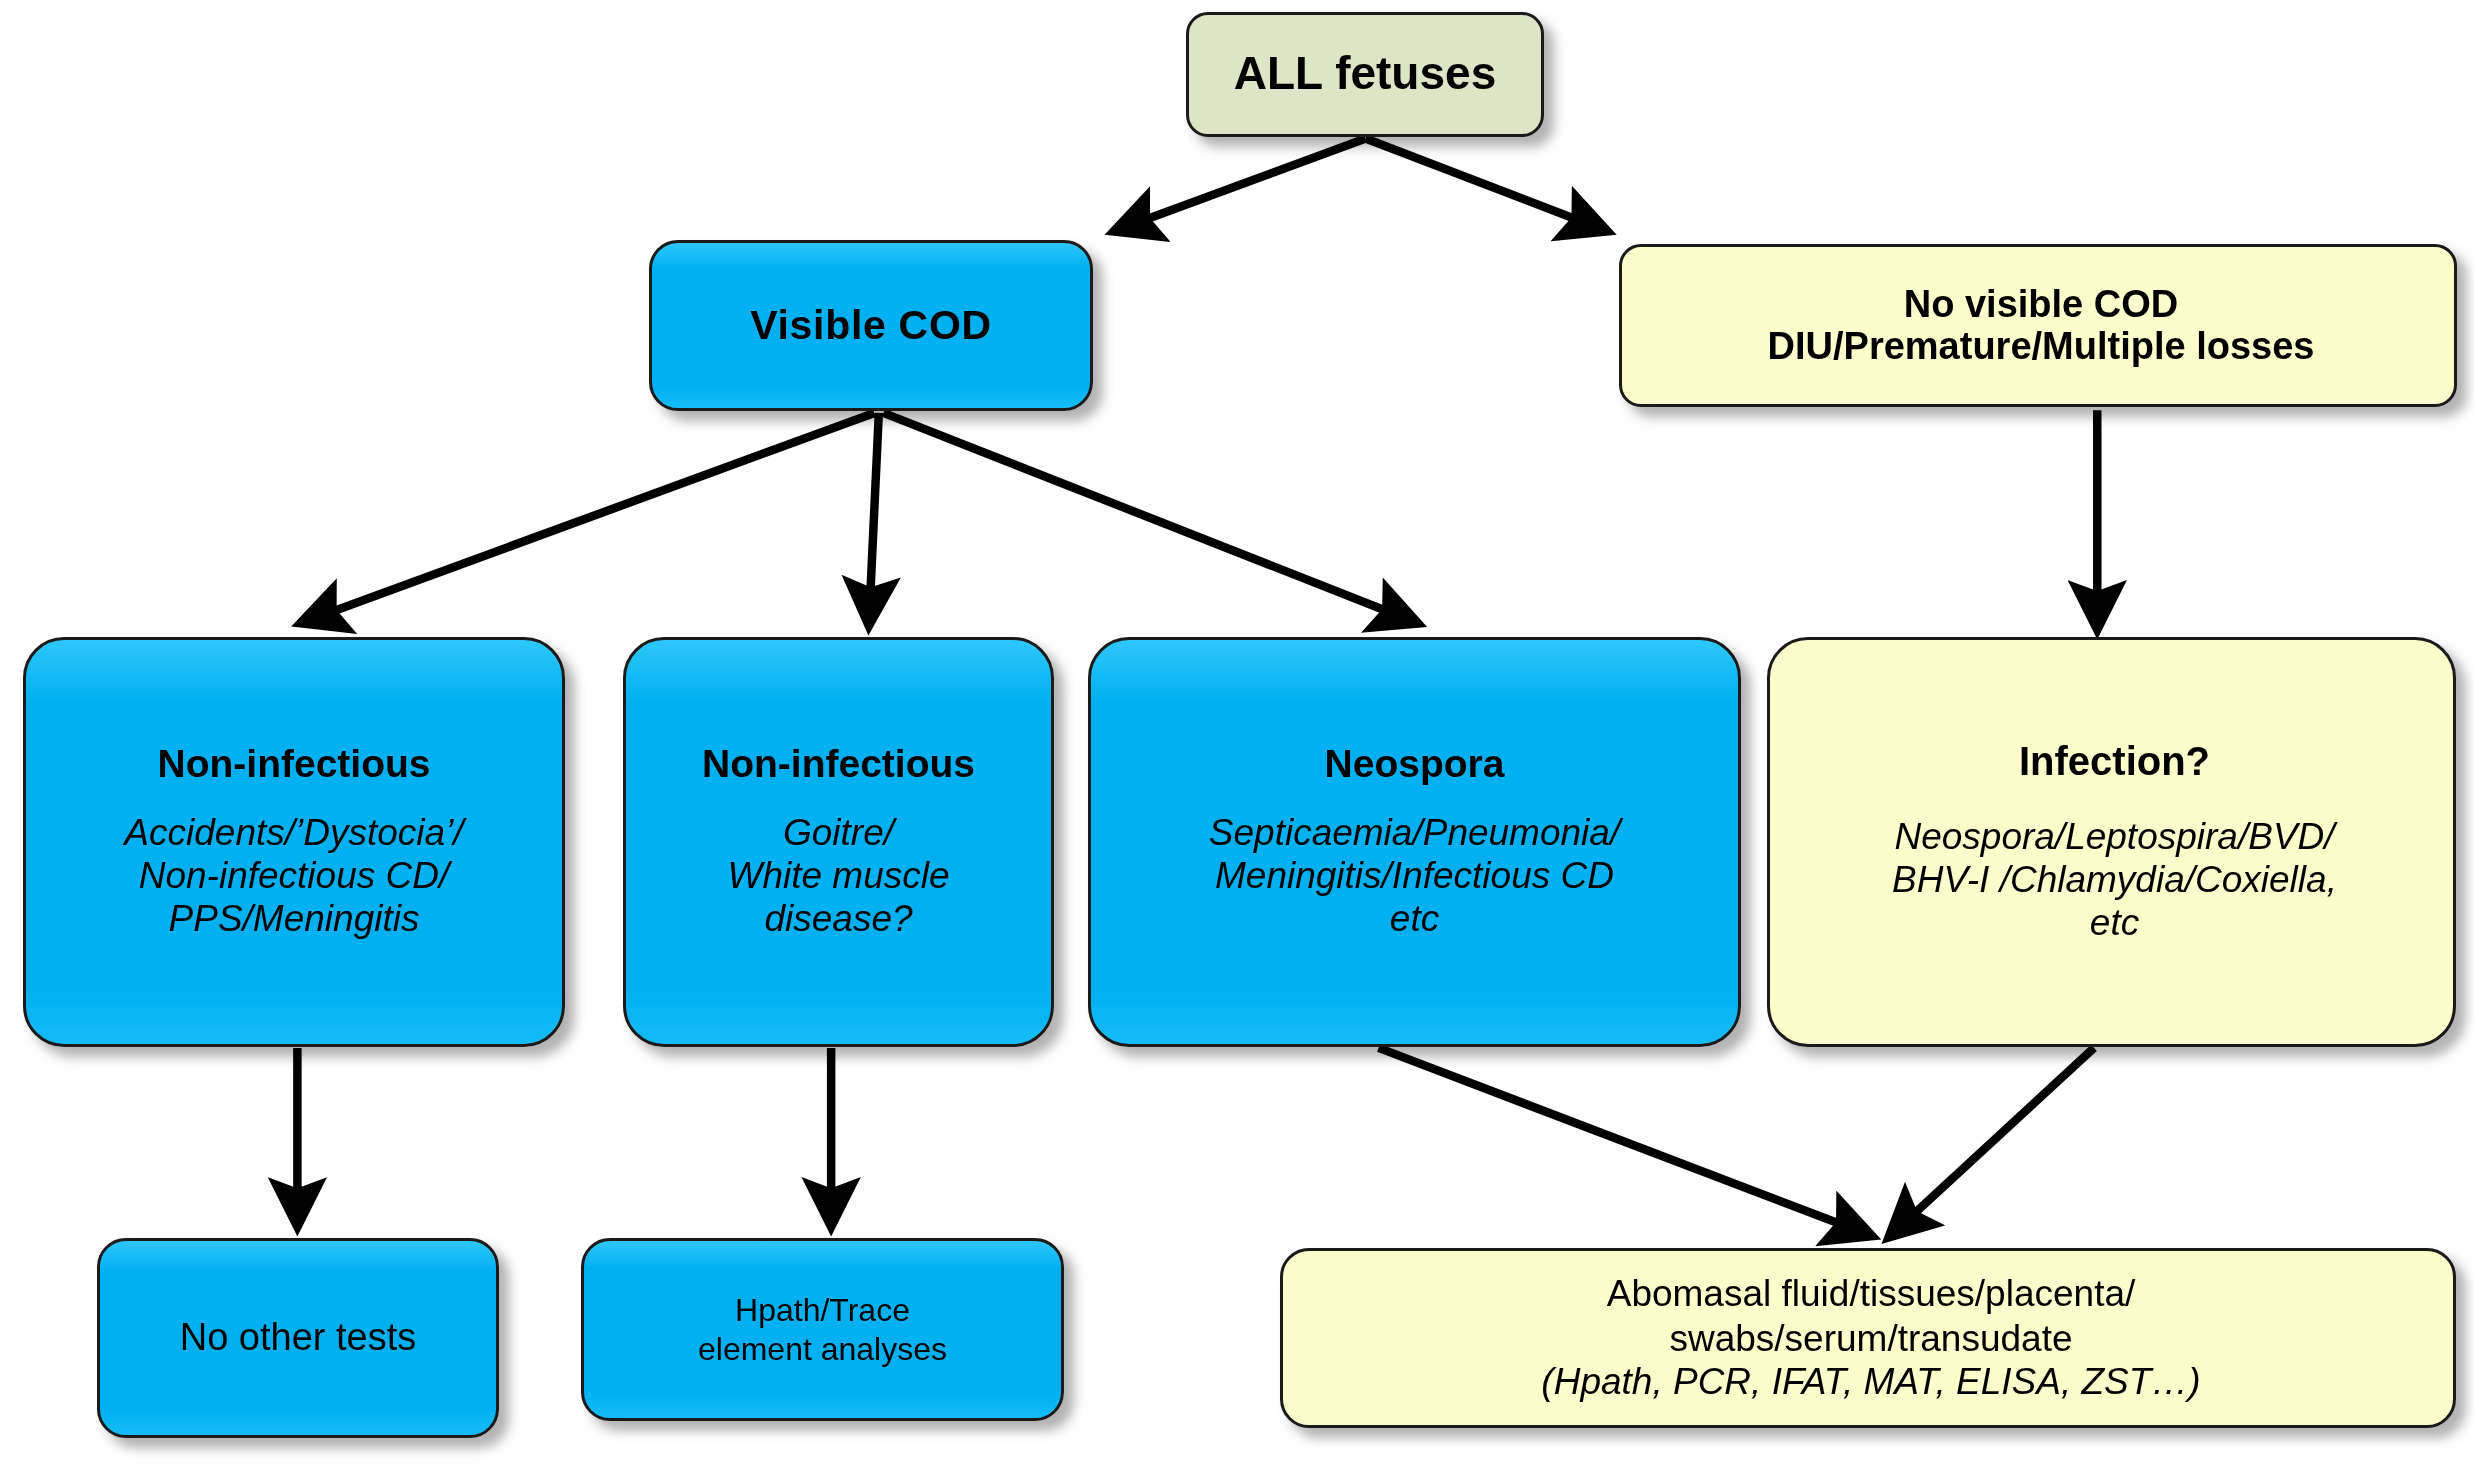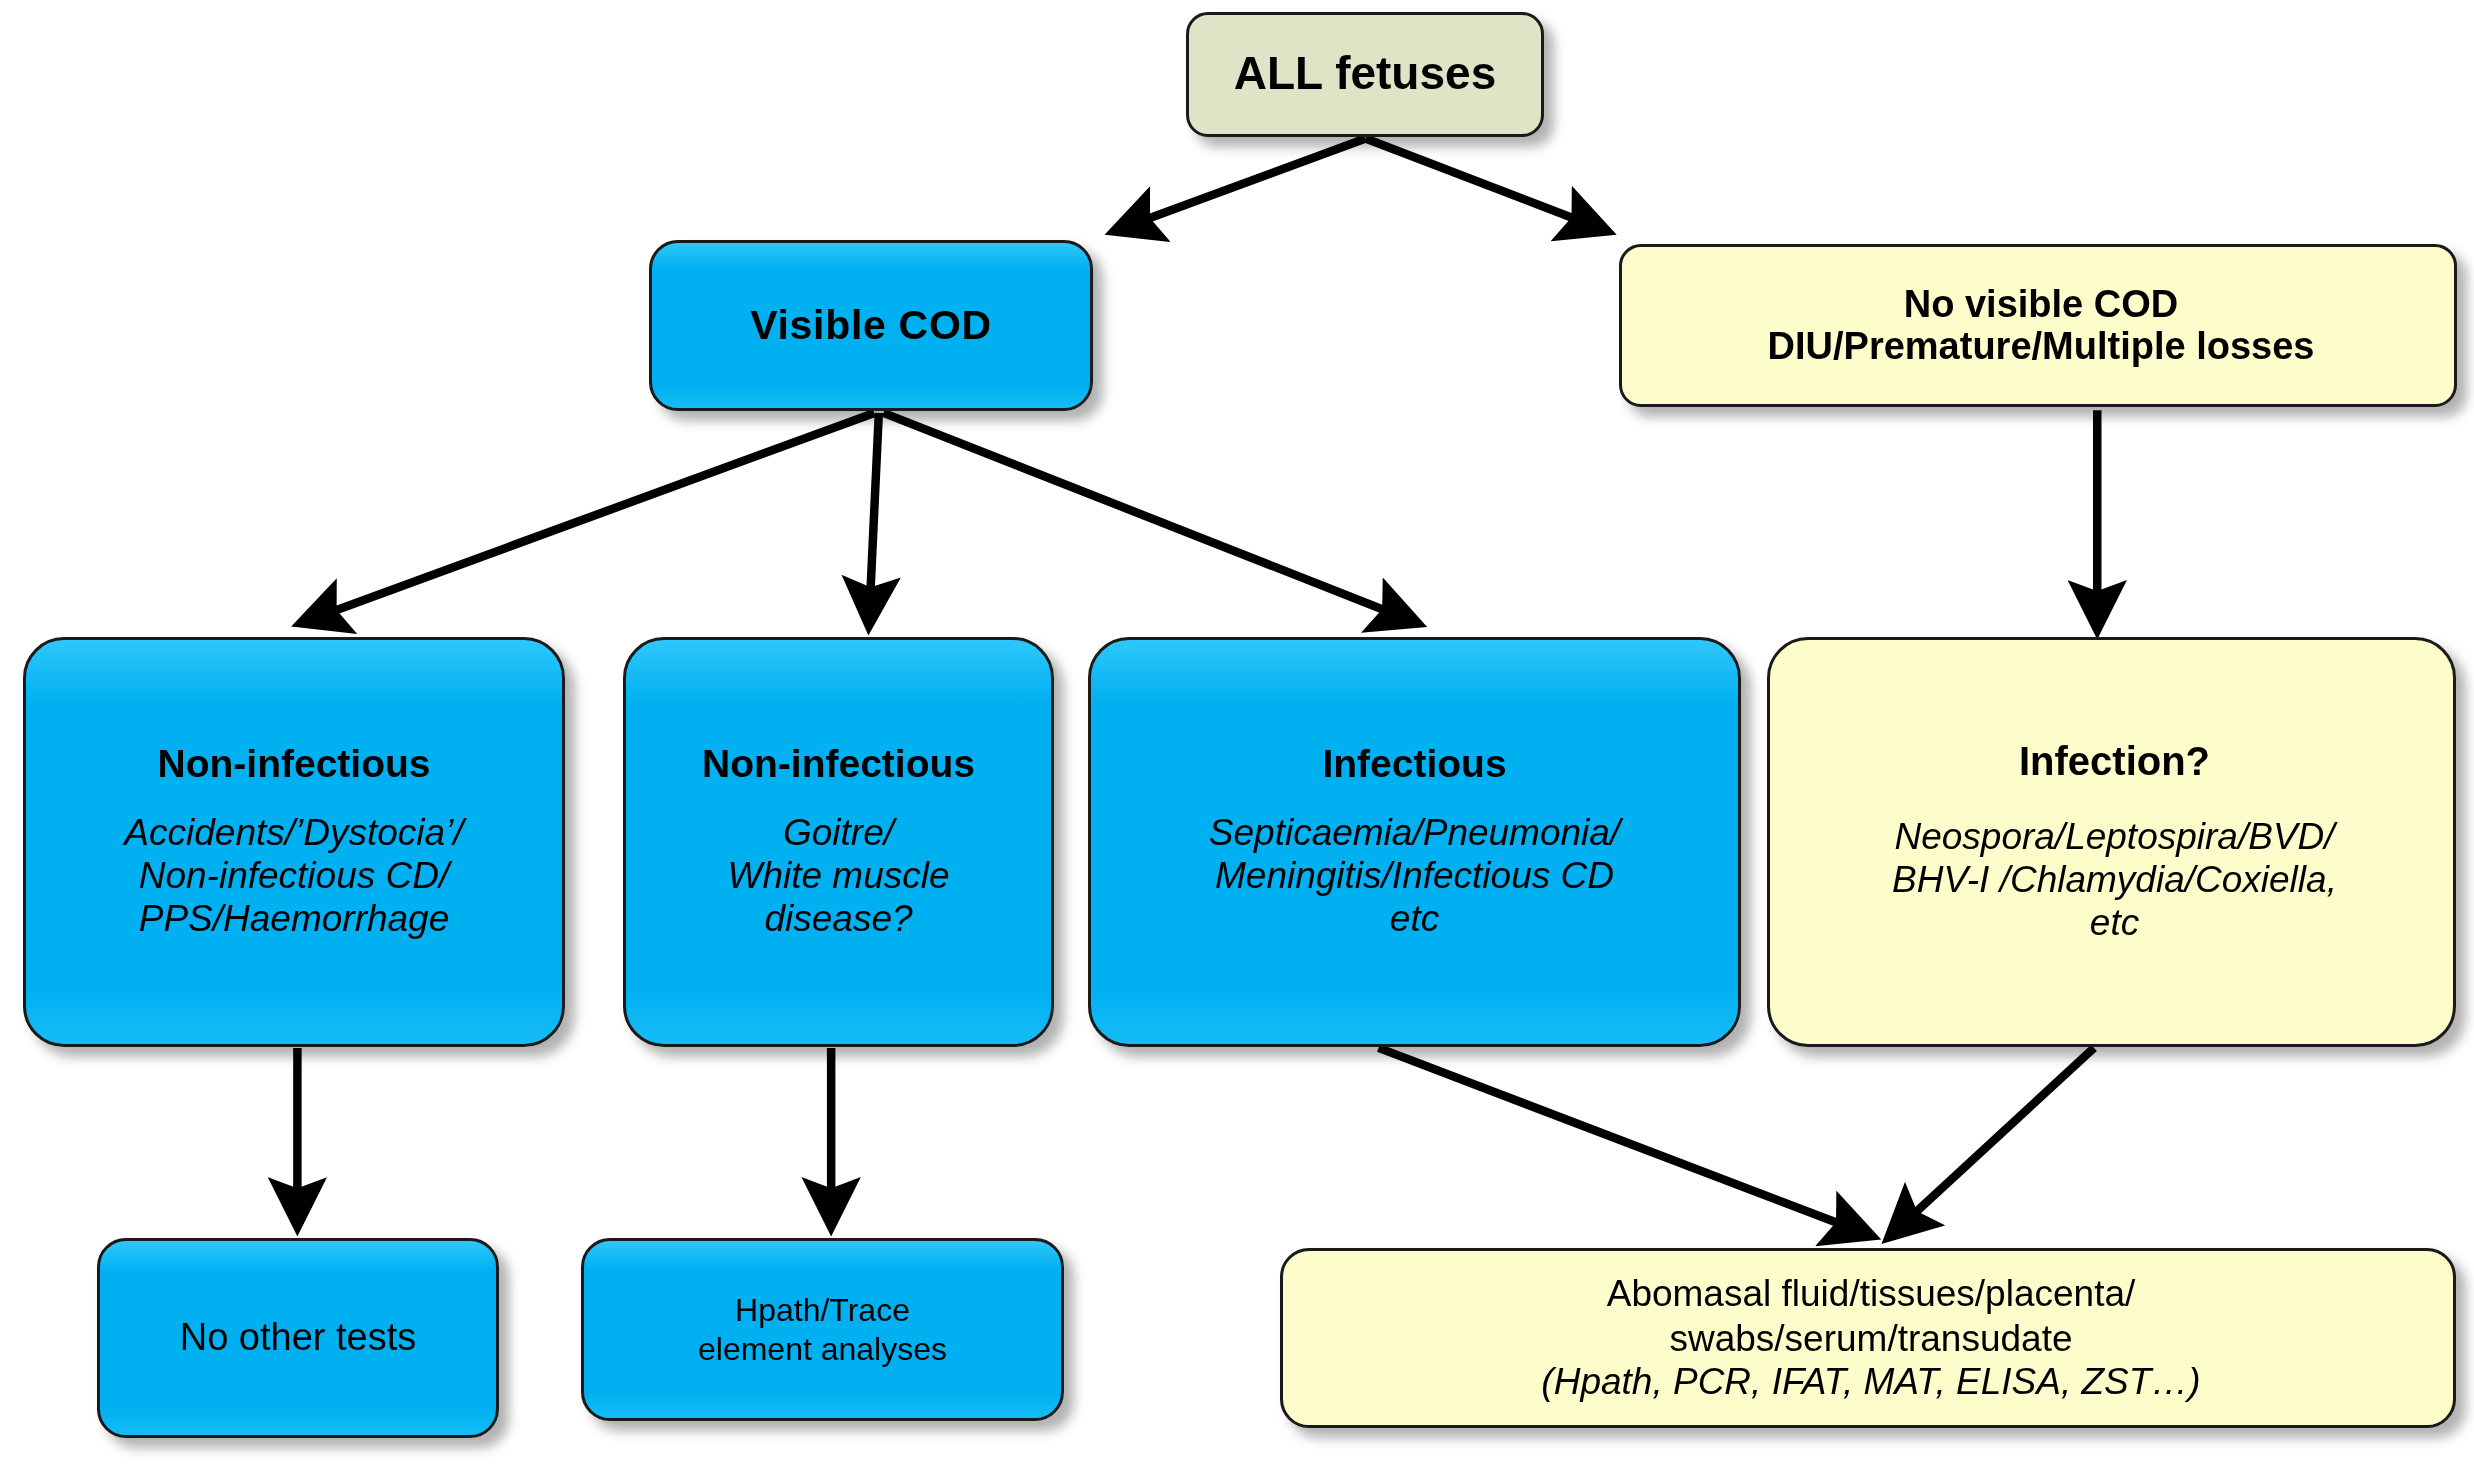--- a/index.html
+++ b/index.html
@@ -100,32 +100,32 @@
 
   <div class="node yellow" id="n-novisible">
     <div class="title">No visible COD</div>
     <div class="title">DIU/Premature/Multiple  losses</div>
   </div>
 
   <div class="node cyan" id="n-nonimmune">
     <div class="title">Non-infectious</div>
     <div class="sub">Accidents/’Dystocia’/</div>
     <div class="sub">Non-infectious CD/</div>
-    <div class="sub">PPS/Haemorrhage</div>
+    <div class="sub">PPS/Meningitis</div>
   </div>
 
   <div class="node cyan" id="n-goitre">
     <div class="title">Non-infectious</div>
     <div class="sub">Goitre/</div>
     <div class="sub">White muscle</div>
     <div class="sub">disease?</div>
   </div>
 
   <div class="node cyan" id="n-infection">
-    <div class="title">Infectious</div>
+    <div class="title">Neospora</div>
     <div class="sub">Septicaemia/Pneumonia/</div>
     <div class="sub">Meningitis/Infectious CD</div>
     <div class="sub">etc</div>
   </div>
 
   <div class="node yellow" id="n-infectionq">
     <div class="title">Infection?</div>
     <div class="sub">Neospora/Leptospira/BVD/</div>
     <div class="sub">BHV-I /Chlamydia/Coxiella,</div>
     <div class="sub">etc</div>

